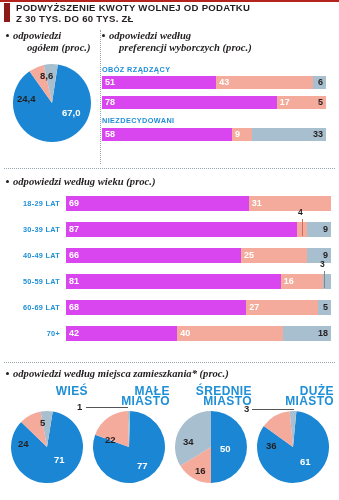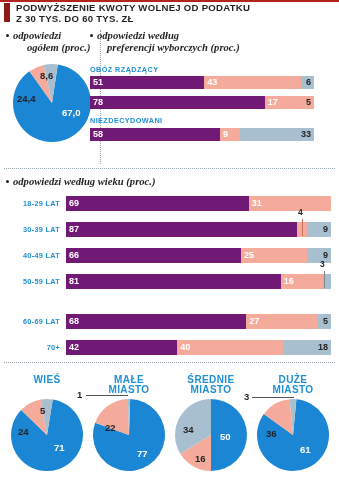--- a/index.html
+++ b/index.html
@@ -22,27 +22,27 @@
   .hdot{position:absolute;left:4px;width:331px;height:0;
     border-top:1px dotted #9aa6ad;}
   .vdot{position:absolute;width:0;border-left:1px dotted #9aa6ad;}
 
   
   #sec-overall{position:absolute;left:6px;top:30px;width:92px;}
   #sec-overall .sec-head{display:block;}
   .pie-wrap{position:relative;}
   .pie-lab{position:absolute;font-size:9.5px;font-weight:bold;white-space:nowrap;}
 
-  #sec-pref{position:absolute;left:90px;top:30px;width:230px;}
+  #sec-pref{position:absolute;left:102px;top:30px;width:230px;}
   .bar-group{margin-top:7px;}
   .bar-cat{font-size:7.3px;font-weight:bold;letter-spacing:.4px;color:#1f8fd6;
     text-transform:uppercase;margin-bottom:2.5px;}
   .bar{position:relative;height:13px;width:224px;display:flex;overflow:visible;}
   .seg{height:13px;position:relative;}
-  .s-blue{background:#701a75;}
+  .s-blue{background:#d946ef;}
   .s-salmon{background:#f5ab9c;}
   .s-gray{background:#a8bfcf;}
   .seg .v{position:absolute;top:1px;font-size:9px;font-weight:bold;}
   .v-left{left:3px;color:#ffffff;}
   .v-right{right:3px;color:#231f20;}
 
   
   #sec-age{position:absolute;left:6px;top:176px;width:330px;}
   .age-row{display:flex;align-items:center;height:15px;margin-top:5.5px;position:relative;}
   .age-lab{width:54px;font-size:7.3px;font-weight:bold;letter-spacing:.3px;
@@ -50,22 +50,22 @@
   .age-bar{position:relative;height:15px;width:265px;display:flex;}
   .age-bar .seg{height:15px;}
   .age-bar .v{top:2px;text-align:right;}
   .callout{position:absolute;font-size:8.5px;font-weight:bold;color:#231f20;}
   .leader{position:absolute;width:0;border-left:1px solid #7a8a93;}
 
   
   #sec-place{position:absolute;left:6px;top:368px;width:330px;}
   .pies{display:flex;margin-top:7px;}
   .pie-col{width:82px;position:relative;text-align:center;}
-  .pie-title{font-size:10px;font-weight:bold;letter-spacing:.4px;color:#1f8fd6;
-    text-transform:uppercase;line-height:9.5px;min-height:19px;}
+  .pie-title{font-size:12px;font-weight:bold;letter-spacing:.4px;color:#1f8fd6;
+    text-transform:uppercase;line-height:9.5px;min-height:19px;text-align:right;}
   .pie-c{position:relative;margin:4px auto 0;}
   .lead-h{position:absolute;height:0;border-top:1px solid #555;}
 </style>
 </head>
 <body>
 
 <div class="topline"></div>
 <div class="redbar"></div>
 
 <div class="title">
@@ -205,21 +205,21 @@
         </div>
       <div class="seg s-salmon" style="width:16%">
           <span class="v v-left">16</span>
         </div>
       <div class="seg s-gray" style="width:3%"></div>
       <span class="callout" style="left:254px;top:-15px;">3</span>
       <div class="leader" style="left:258px;top:-3px;height:17px;border-color:#7a8a93;"></div>
     </div>
   </div>
 
-  <div class="age-row" style="margin-top:25px;">
+  <div class="age-row" style="margin-top:11px;">
     <div class="age-lab">60-69 LAT</div>
     <div class="age-bar">
       <div class="seg s-blue" style="width:68%">
           <span class="v v-left">68</span>
         </div>
       <div class="seg s-salmon" style="width:27%">
           <span class="v v-left">27</span>
         </div>
       <div class="seg s-gray" style="width:5%">
           <span class="v v-right">5</span>
@@ -239,20 +239,23 @@
       <div class="seg s-gray" style="width:18%">
           <span class="v v-right">18</span>
         </div>
     </div>
   </div>
 </div>
 
 <div class="hdot" style="top:362px;"></div>
 
 <div id="sec-place">
+  <div class="sec-head">
+    <span class="bullet"></span><span>odpowiedzi według miejsca zamieszkania* (proc.)</span>
+  </div>
 
   <div class="pies">
 
     <div class="pie-col">
       <div class="pie-title">
         <span>WIEŚ</span>
       </div>
       <div class="pie-c" style="width:74px;height:74px;">
         <svg width="74" height="74" viewBox="0 0 74 74">
           <g transform="translate(37,37)">

